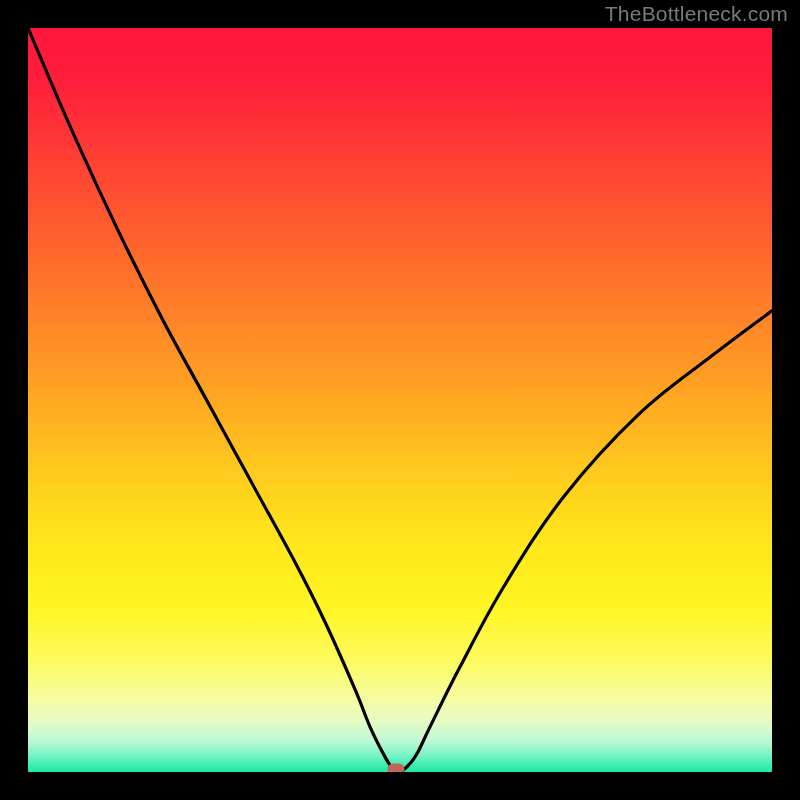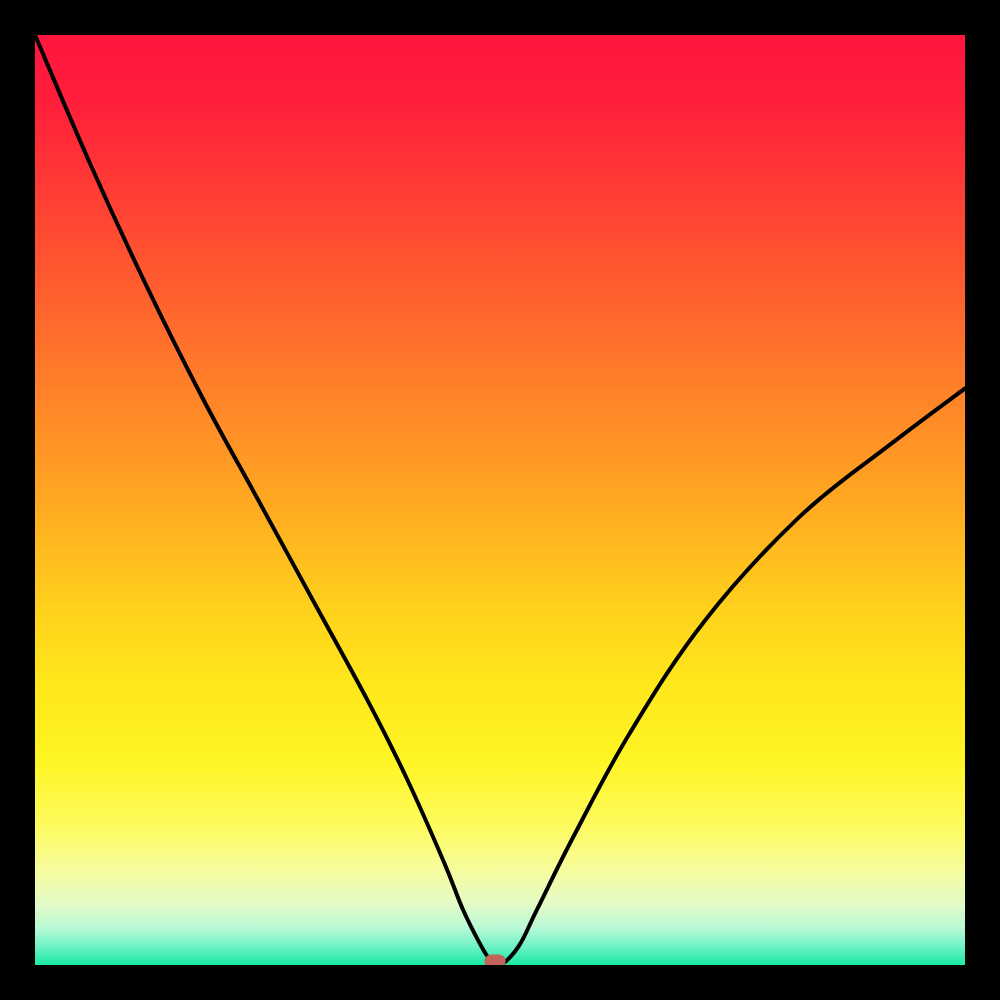--- a/index.html
+++ b/index.html
@@ -70,20 +70,21 @@
     height: 11px;
     border-radius: 6px;
     background: #c1645a;
     transform: translate(-50%, -50%);
   }
 </style>
 </head>
 <body>
 
 <div class="frame">
+  <div class="watermark">TheBottleneck.com</div>
 
   <div class="plot">
     <div class="gradient"></div>
 
     <svg class="curve" viewBox="0 0 744 744" preserveAspectRatio="none">
       <path id="curve-path" fill="none" stroke="#000" stroke-width="3.2" stroke-linecap="round" stroke-linejoin="round" d="M 0 0 C 8.0352 18.748799999999992, 28.5696 68.00159999999997, 44.64 104.15999999999997 C 60.7104 140.31839999999997, 73.20960000000001 167.39999999999998, 89.28 200.88 C 105.3504 234.36, 117.84959999999998 259.3584, 133.92 290.16 C 149.9904 320.96160000000003, 162.4896 342.5376, 178.56 372 C 194.6304 401.4624, 207.12959999999998 424.3776, 223.2 453.84 C 239.2704 483.3024, 254.44799999999998 510.23519999999996, 267.84 535.68 C 281.23199999999997 561.1247999999999, 286.88640000000004 572.4336000000001, 297.6 595.2 C 308.3136 617.9664, 319.32480000000004 643.4112, 327.36 662.16 C 335.3952 680.9087999999999, 336.8832 687.3072, 342.24 699.36 C 347.59680000000003 711.4128000000001, 353.1024 721.7544, 357.12 729.12 C 361.1376 736.4856, 361.8816 737.6016, 364.56 740.28 C 367.2384 742.9584, 367.9824 746.0088, 372 744 C 376.0176 741.9912, 381.5232 737.1552, 386.88 729.12 C 392.2368 721.0848, 393.7248000000001 715.4304, 401.76000000000005 699.36 C 409.7952 683.2896000000001, 418.128 665.2848, 431.52 639.84 C 444.912 614.3952, 457.4112 588.8016, 476.16 558 C 494.90880000000004 527.1984, 511.57439999999997 499.52160000000003, 535.68 468.72 C 559.7855999999999 437.9184, 583.2959999999999 412.3248, 610.0799999999999 386.88 C 636.8639999999999 361.4352, 660.3744 346.1088, 684.48 327.35999999999996 C 708.5856 308.61119999999994, 733.2864 290.7552, 744 282.72"></path>
     </svg>
 
     <div id="min-marker" class="minimum-marker" style="left: 368.28px; top: 741px;"></div>
   </div>

